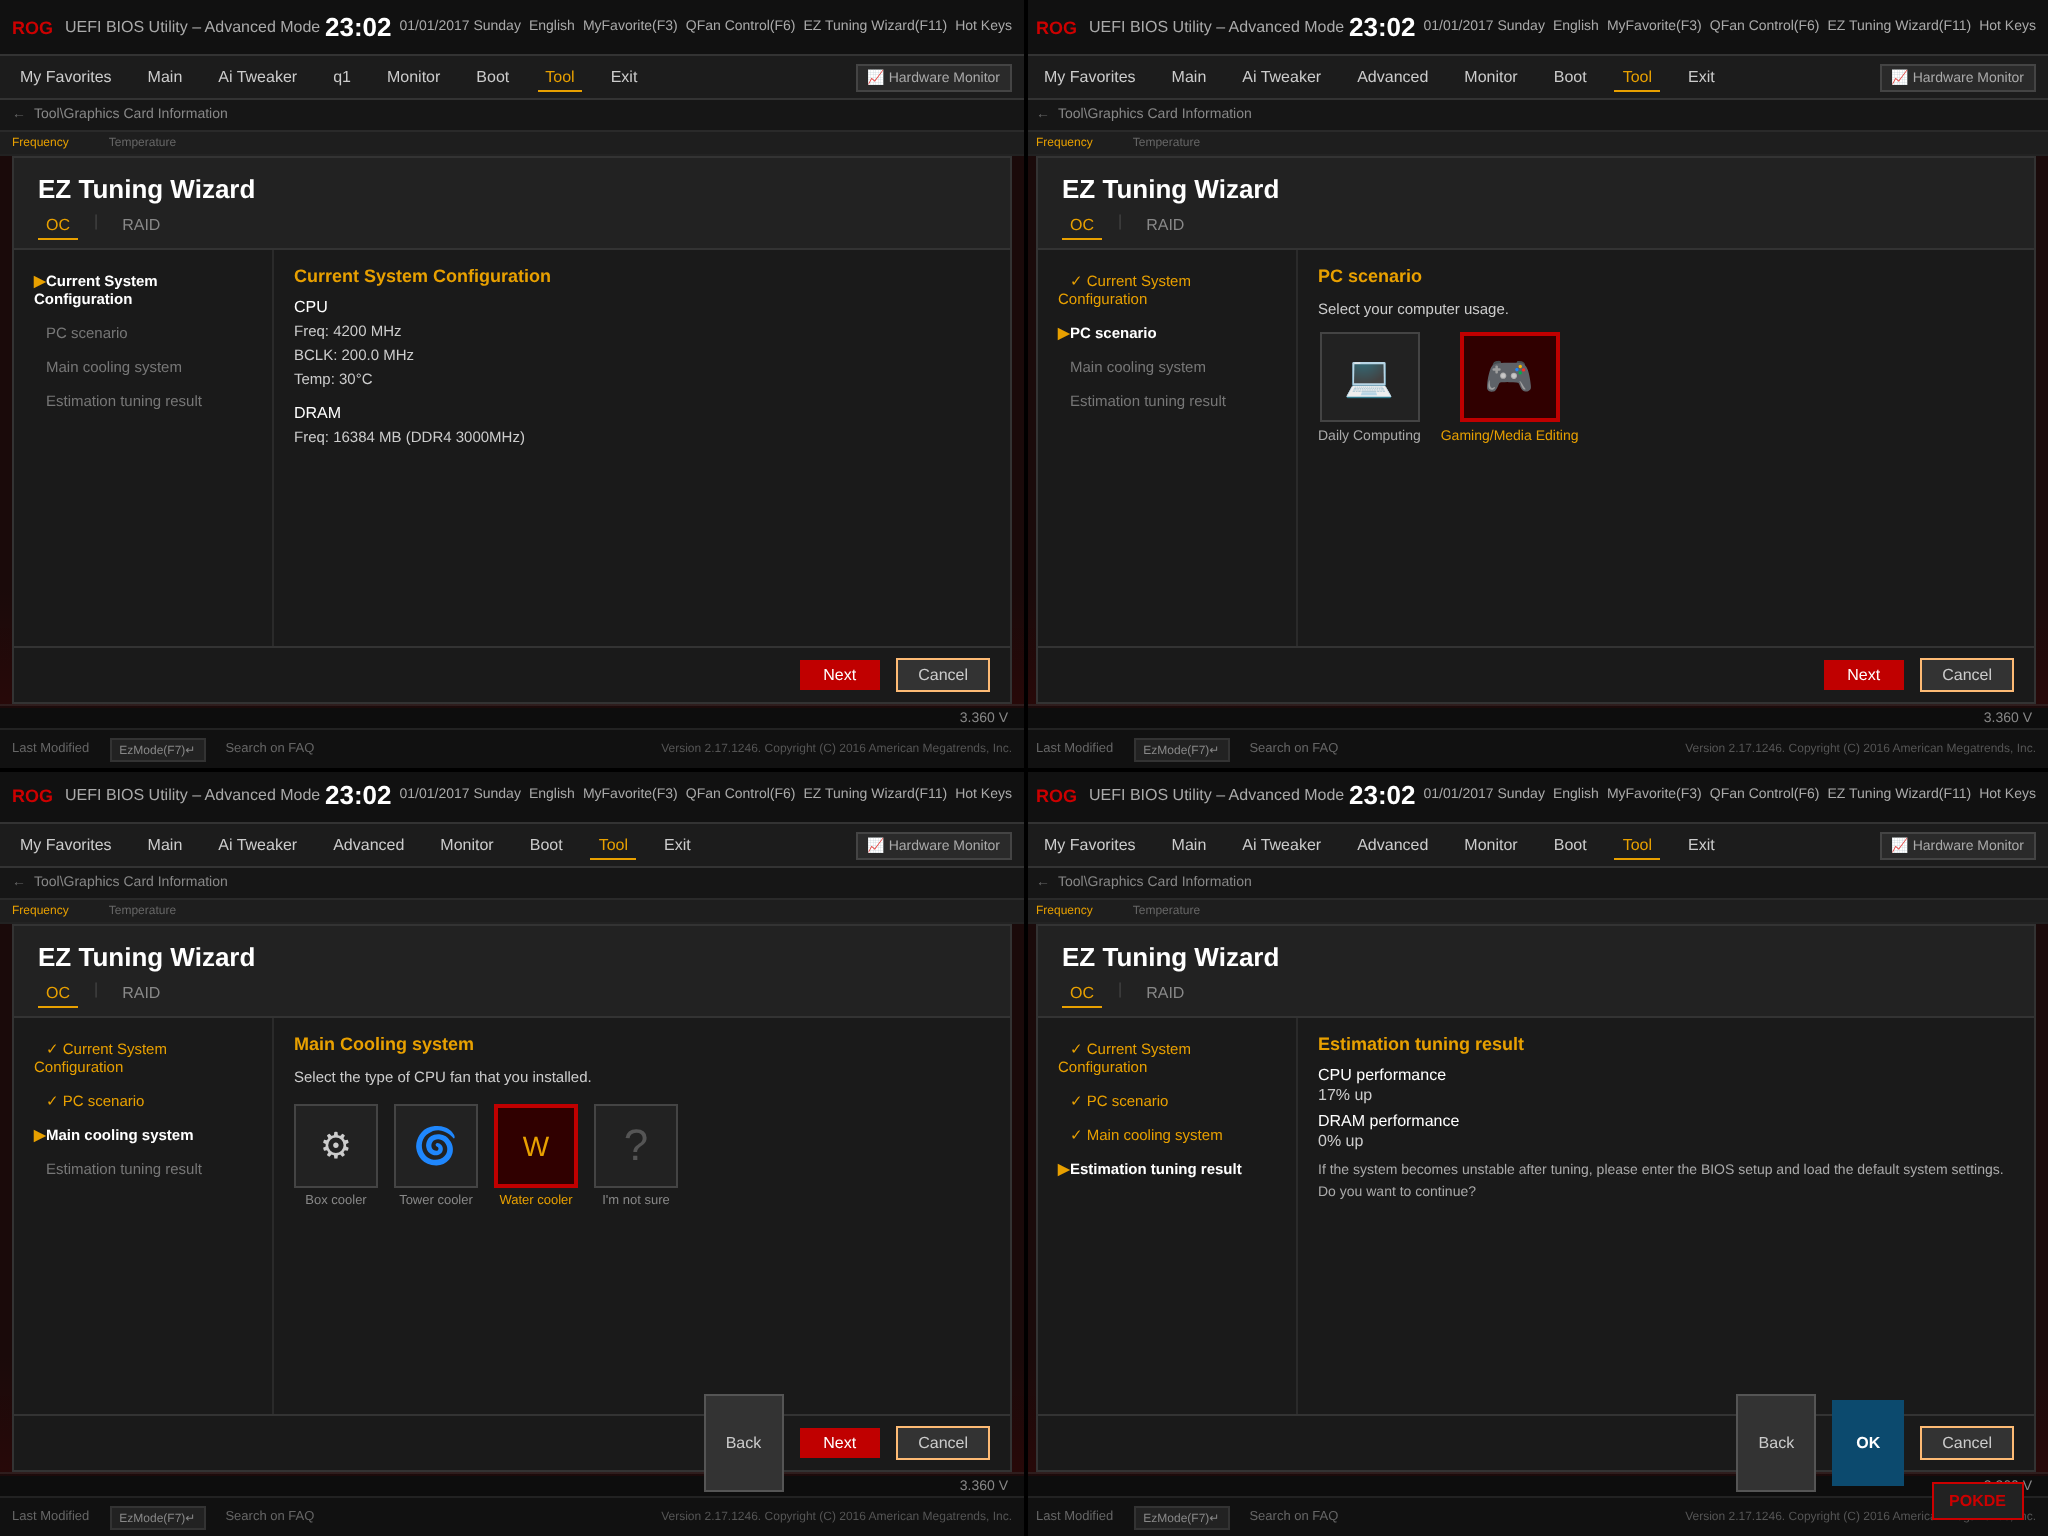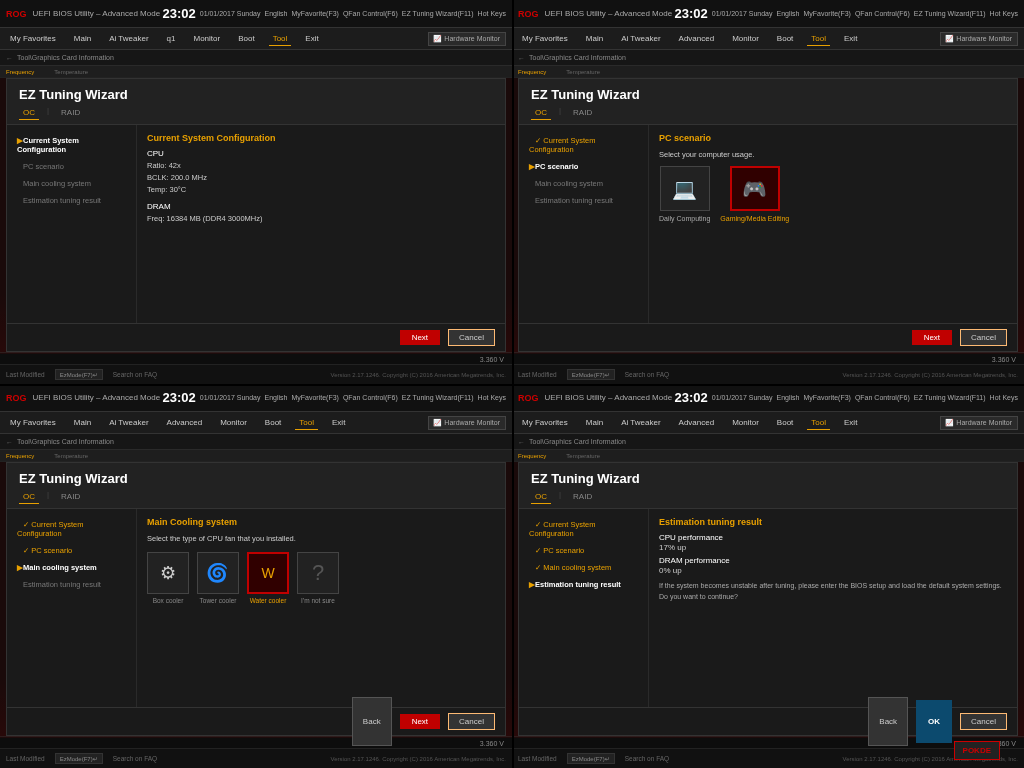--- a/index.html
+++ b/index.html
@@ -494,21 +494,21 @@
     <div class="ez-body">
       <div class="ez-sidebar">
         <div class="ez-sidebar-item current">Current System Configuration</div>
         <div class="ez-sidebar-item">PC scenario</div>
         <div class="ez-sidebar-item">Main cooling system</div>
         <div class="ez-sidebar-item">Estimation tuning result</div>
       </div>
       <div class="ez-content">
         <div class="ez-content-title">Current System Configuration</div>
         <div class="ez-content-label">CPU</div>
-        <div class="ez-content-value">Ratio: 42x</div>
+        <div class="ez-content-value">Freq: 4200 MHz</div>
         <div class="ez-content-value">BCLK: 200.0 MHz</div>
         <div class="ez-content-value">Temp: 30°C</div>
         <div class="ez-content-label" style="margin-top:6px">DRAM</div>
         <div class="ez-content-value">Freq: 16384 MB (DDR4 3000MHz)</div>
       </div>
     </div>
     <div class="ez-buttons">
       <button class="btn-next">Next</button>
       <button class="btn-cancel">Cancel</button>
     </div>
@@ -790,15 +790,15 @@
     <span>Last Modified</span>
     <button class="footer-btn">EzMode(F7)↵</button>
     <span style="cursor:pointer;color:#666">Search on FAQ</span>
     <span style="margin-left:auto" class="footer-version">Version 2.17.1246. Copyright (C) 2016 American Megatrends, Inc.</span>
   </div>
 </div>
 
 <div class="vdivider"></div>
 <div class="hdivider"></div>
 
-<div style="position:absolute;bottom:8px;right:24px;z-index:200;background:#222;border:1px solid #c00;padding:4px 8px;display:flex;align-items:center;gap:4px;">
+<div style="position:absolute;bottom:8px;right:12px;z-index:200;background:#222;border:1px solid #c00;padding:4px 8px;display:flex;align-items:center;gap:4px;">
   <span style="color:#c00;font-size:8px;font-weight:bold">POKDE</span>
 </div>
 
 </body></html>

